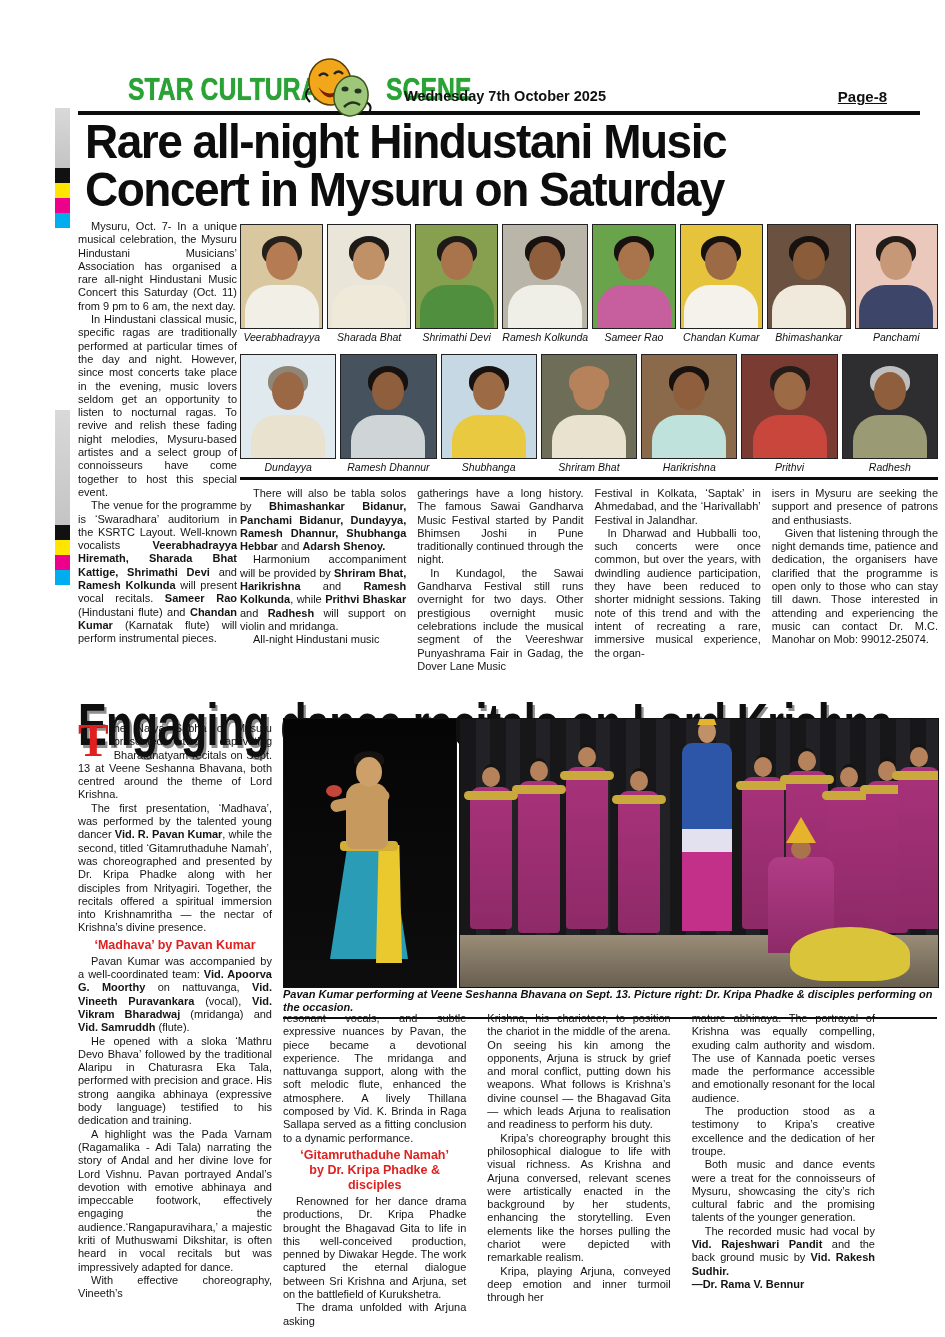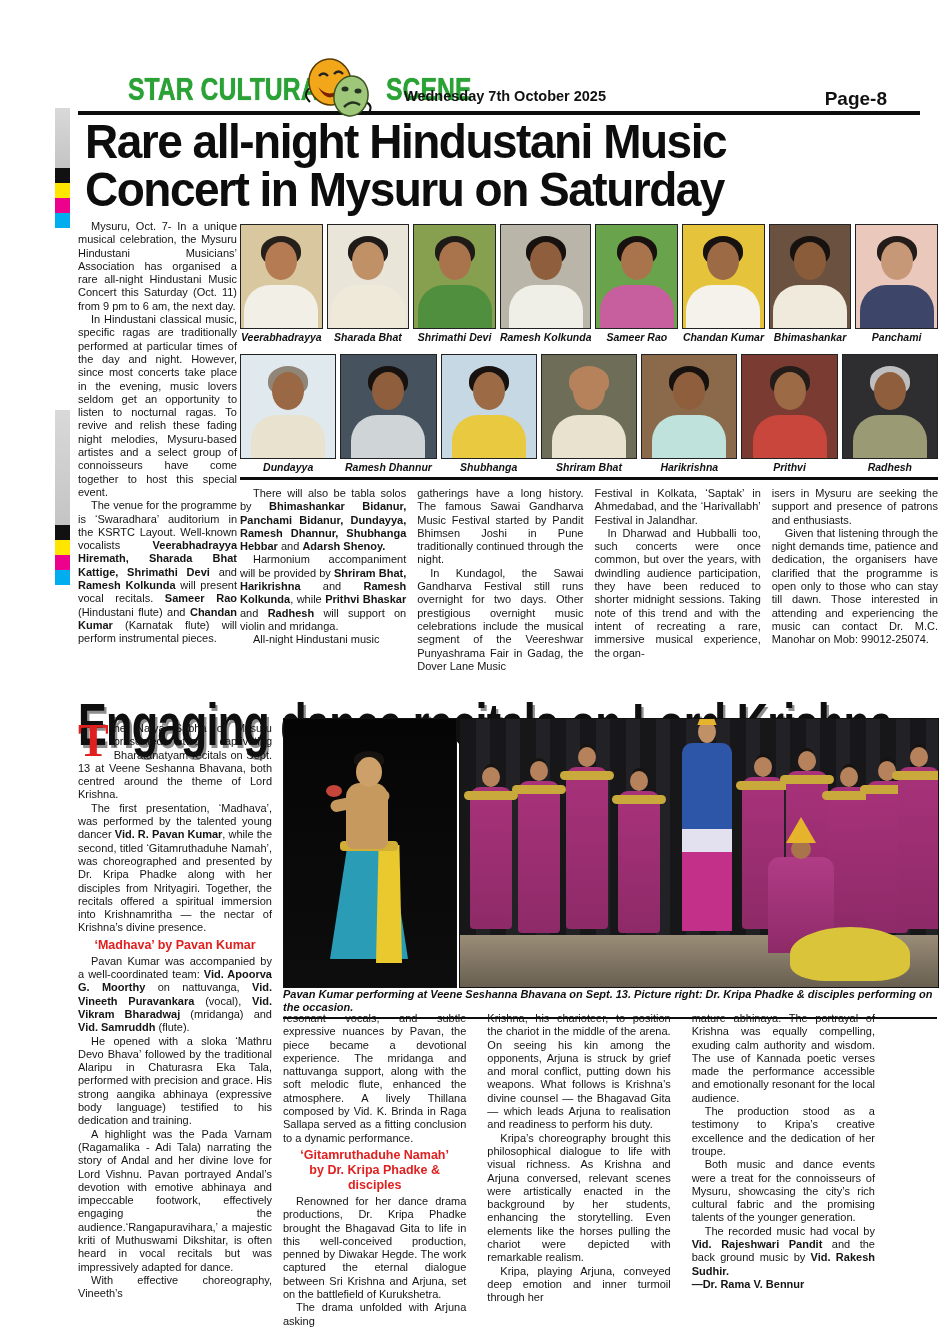--- a/index.html
+++ b/index.html
@@ -13,21 +13,21 @@
   .reg-sq{width:15px;height:15px;}
 
   
   .mast-title{position:absolute;left:84px;top:72px;white-space:nowrap;margin-left:44px;}
   .mast-green{display:inline-block;transform:scaleX(.8);transform-origin:0 60%;
       font-weight:bold;font-size:31px;letter-spacing:0px;color:#2aa335;
       text-shadow:0 0 1px #1d7d26;}
   .masks{position:absolute;left:300px;top:58px;width:76px;height:62px;z-index:3;}
   .mast-scene{position:absolute;left:386px;top:72px;text-align:right;}
   .mast-date{position:absolute;left:404px;top:88px;font-weight:bold;font-size:14.5px;}
-  .mast-page{position:absolute;right:58px;top:88px;font-weight:bold;font-size:19px;}
+  .mast-page{position:absolute;right:58px;top:88px;font-weight:bold;font-size:15px;text-decoration:underline;}
   .mast-rule{position:absolute;left:78px;top:111px;width:842px;height:4px;background:#0d0d0d;}
 
   
   .h1{position:absolute;left:85px;top:117px;width:810px;font-weight:bold;color:#0d0d0d;
       font-size:46px;line-height:47px;letter-spacing:-1.5px;transform:scaleY(1.04);transform-origin:0 0;}
 
   
   .bodycol p{margin:0;text-align:justify;font-size:11px;line-height:13.3px;color:#141414;}
   .bodycol p.indent{text-indent:13px;}
   .bodycol b{font-weight:bold;}
@@ -44,21 +44,21 @@
   .pg{position:absolute;left:240px;top:224px;width:698px;}
   .pg-row{display:flex;gap:4px;margin-bottom:1px;}
   figure.mp{flex:1;margin:0;}
   .m-img{height:103px;border:1px solid #222;position:relative;overflow:hidden;background:var(--bg);}
   .m-img .hair{position:absolute;top:11px;left:50%;transform:translateX(-50%);width:40px;height:30px;
                border-radius:50% 50% 42% 42%;background:var(--hair);}
   .m-img .head{position:absolute;top:17px;left:50%;transform:translateX(-50%);width:32px;height:38px;
                border-radius:50%;background:var(--skin);}
   .m-img .torso{position:absolute;bottom:-9px;left:50%;transform:translateX(-50%);width:74px;height:52px;
                border-radius:26px 26px 0 0;background:var(--shirt);}
-  .m-cap{height:17px;text-align:center;font-weight:bold;font-style:italic;font-size:10.5px;line-height:17px;
+  .m-cap{height:17px;text-align:center;font-weight:normal;font-style:italic;font-size:10.5px;line-height:17px;
          white-space:nowrap;overflow:hidden;}
   .pg-rule{height:3px;background:#0d0d0d;margin-top:1px;}
 
   
   .h2{position:absolute;left:78px;top:695px;width:860px;white-space:nowrap;}
   .h2 .cond{display:inline-block;transform:scaleX(.72);transform-origin:0 50%;
       font-weight:bold;font-size:60px;line-height:60px;letter-spacing:-1px;color:#0f0f0f;
       text-shadow:3px 3px 0 #8f8f8f;}
 
   .a2-col1{position:absolute;left:78px;top:722px;width:194px;height:566px;}

